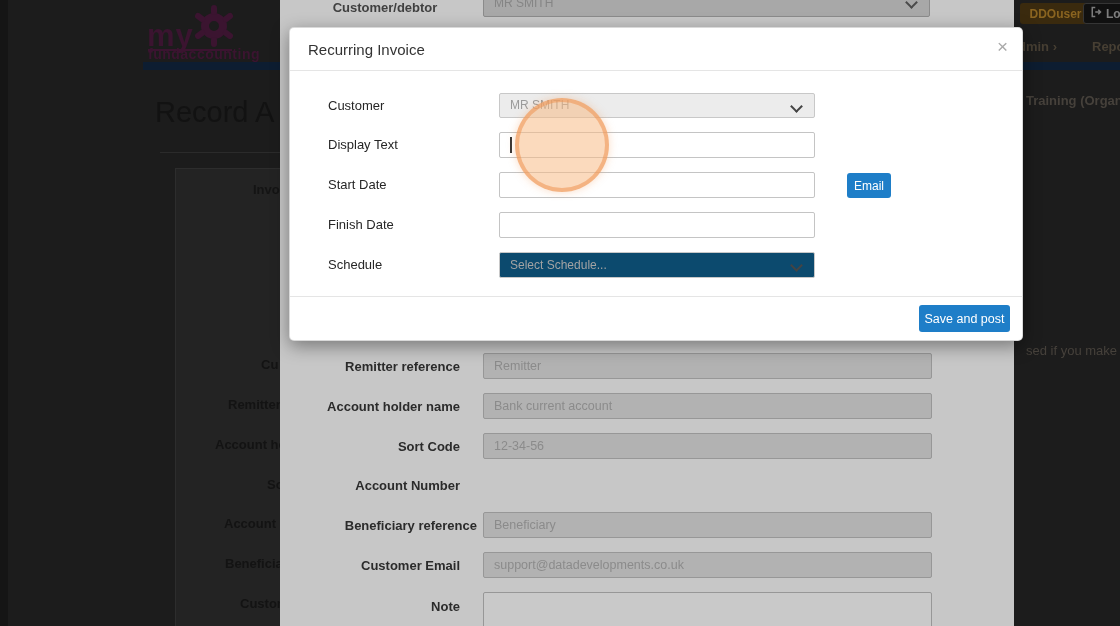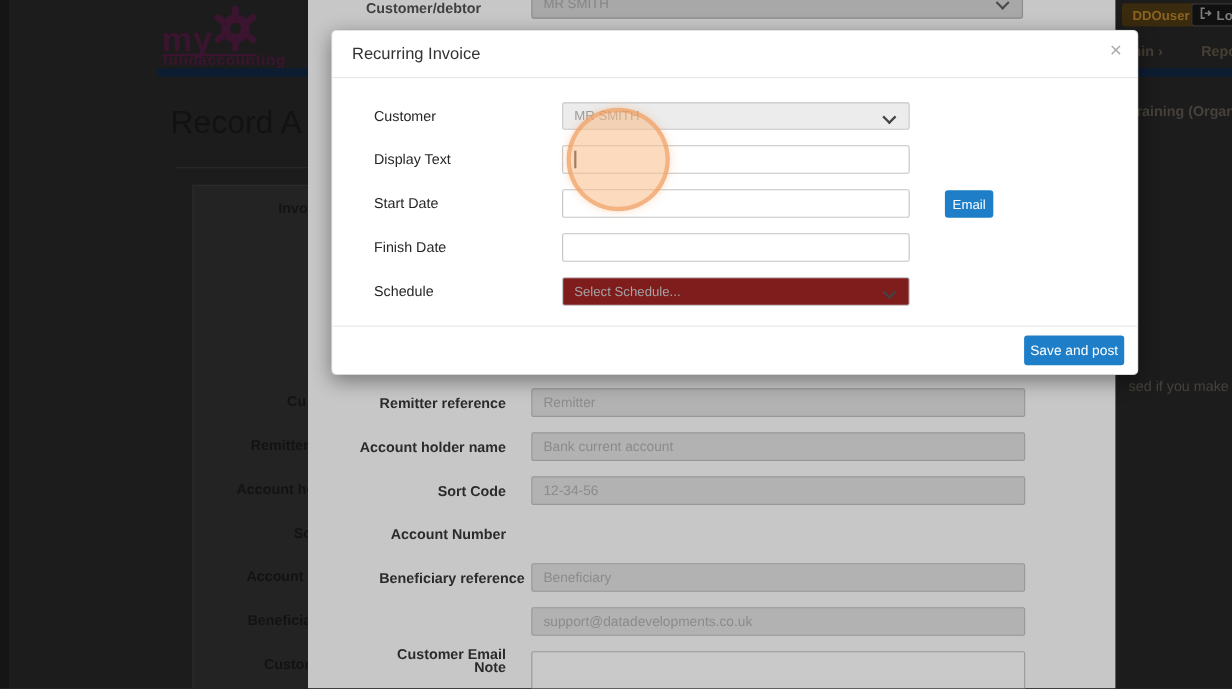--- a/index.html
+++ b/index.html
@@ -36,29 +36,29 @@
   .top-select{left:203px;top:-9px;width:447px;height:26px;background:#a8a8a8;border:1px solid #8b8b8b;
               border-radius:2px;box-sizing:border-box;}
   .top-select .val{position:absolute;left:10px;top:4px;font-size:12px;color:#858585;}
   .g-row-label{width:180px;text-align:right;font-size:13px;font-weight:600;color:#2b2b2b;white-space:nowrap;}
   .g-field{left:203px;width:449px;height:26px;background:#b2b2b2;border:1px solid #979797;border-radius:2px;
            box-sizing:border-box;font-size:12.5px;color:#8b8b8b;line-height:24px;padding-left:10px;}
   .g-note{background:#c9c9c9;height:60px;}
 
   
   #modal{left:289px;top:27px;width:734px;height:314px;background:#fff;border-radius:5px;
-         border:1px solid rgba(0,0,0,.15);box-shadow:0 5px 18px rgba(0,0,0,.4);box-sizing:border-box;margin-left:12px;}
+         border:1px solid rgba(0,0,0,.15);box-shadow:0 5px 18px rgba(0,0,0,.4);box-sizing:border-box;}
   .m-header{position:absolute;left:0;top:0;width:100%;height:43px;border-bottom:1px solid #e5e5e5;box-sizing:border-box;}
   .m-title{position:absolute;left:18px;top:13px;font-size:15px;color:#333;}
   .m-close{position:absolute;right:14px;top:9px;font-size:19px;color:#aaa;cursor:pointer;line-height:1;}
   .m-label{left:38px;width:150px;font-size:13px;color:#262626;}
   .m-select{left:209px;width:316px;height:25px;background:#ececec;border:1px solid #c8c8c8;border-radius:2px;
             box-sizing:border-box;font-size:12px;color:#9b9b9b;line-height:23px;padding-left:10px;}
   .m-input{left:209px;width:316px;height:26px;background:#fff;border:1px solid #c4c4c4;border-radius:2px;box-sizing:border-box;}
-  .m-sel-white{background:#7f1d1d;height:26px;color:#a3a3a3;line-height:24px;}
+  .m-sel-white{background:#0c4a6e;height:26px;color:#a3a3a3;line-height:24px;}
   .caret-bar{position:absolute;left:10px;top:4px;width:1.5px;height:16px;background:#333;}
   .btn-blue{background:#1e7ec8;border-radius:3px;color:#fff;display:flex;align-items:center;justify-content:center;}
   .m-footer-line{left:0;top:268px;width:100%;height:1px;background:#e5e5e5;}
   .chev{position:absolute;right:13px;top:8px;width:7px;height:7px;border-right:2px solid #444;
         border-bottom:2px solid #444;transform:rotate(45deg);}
   .chev-dim{border-color:#4a4a4a;}
 
   
   #click-circle{left:515px;top:98px;width:94px;height:94px;border-radius:50%;
                 background:rgba(248,187,135,.55);border:4px solid rgba(238,148,82,.55);
@@ -138,21 +138,21 @@
     <div class="abs g-field" style="top:393px;">Bank current account</div>
 
     <div class="abs g-row-label" style="top:439px;">Sort Code</div>
     <div class="abs g-field" style="top:433px;">12-34-56</div>
 
     <div class="abs g-row-label" style="top:478px;">Account Number</div>
 
     <div class="abs g-row-label" style="top:518px;padding-left:17px;">Beneficiary reference</div>
     <div class="abs g-field" style="top:512px;">Beneficiary</div>
 
-    <div class="abs g-row-label" style="top:587px;text-align:right;">Customer Email</div>
+    <div class="abs g-row-label" style="top:558px;text-align:right;">Customer Email</div>
     <div class="abs g-field" style="top:552px;">support@datadevelopments.co.uk</div>
 
     <div class="abs g-row-label" style="top:599px;">Note</div>
     <div class="abs g-field g-note" style="top:592px;"></div>
   </div>
 
   <div id="modal" class="abs">
     <div class="m-header">
       <div class="m-title">Recurring Invoice</div>
       <div class="m-close">×</div>

